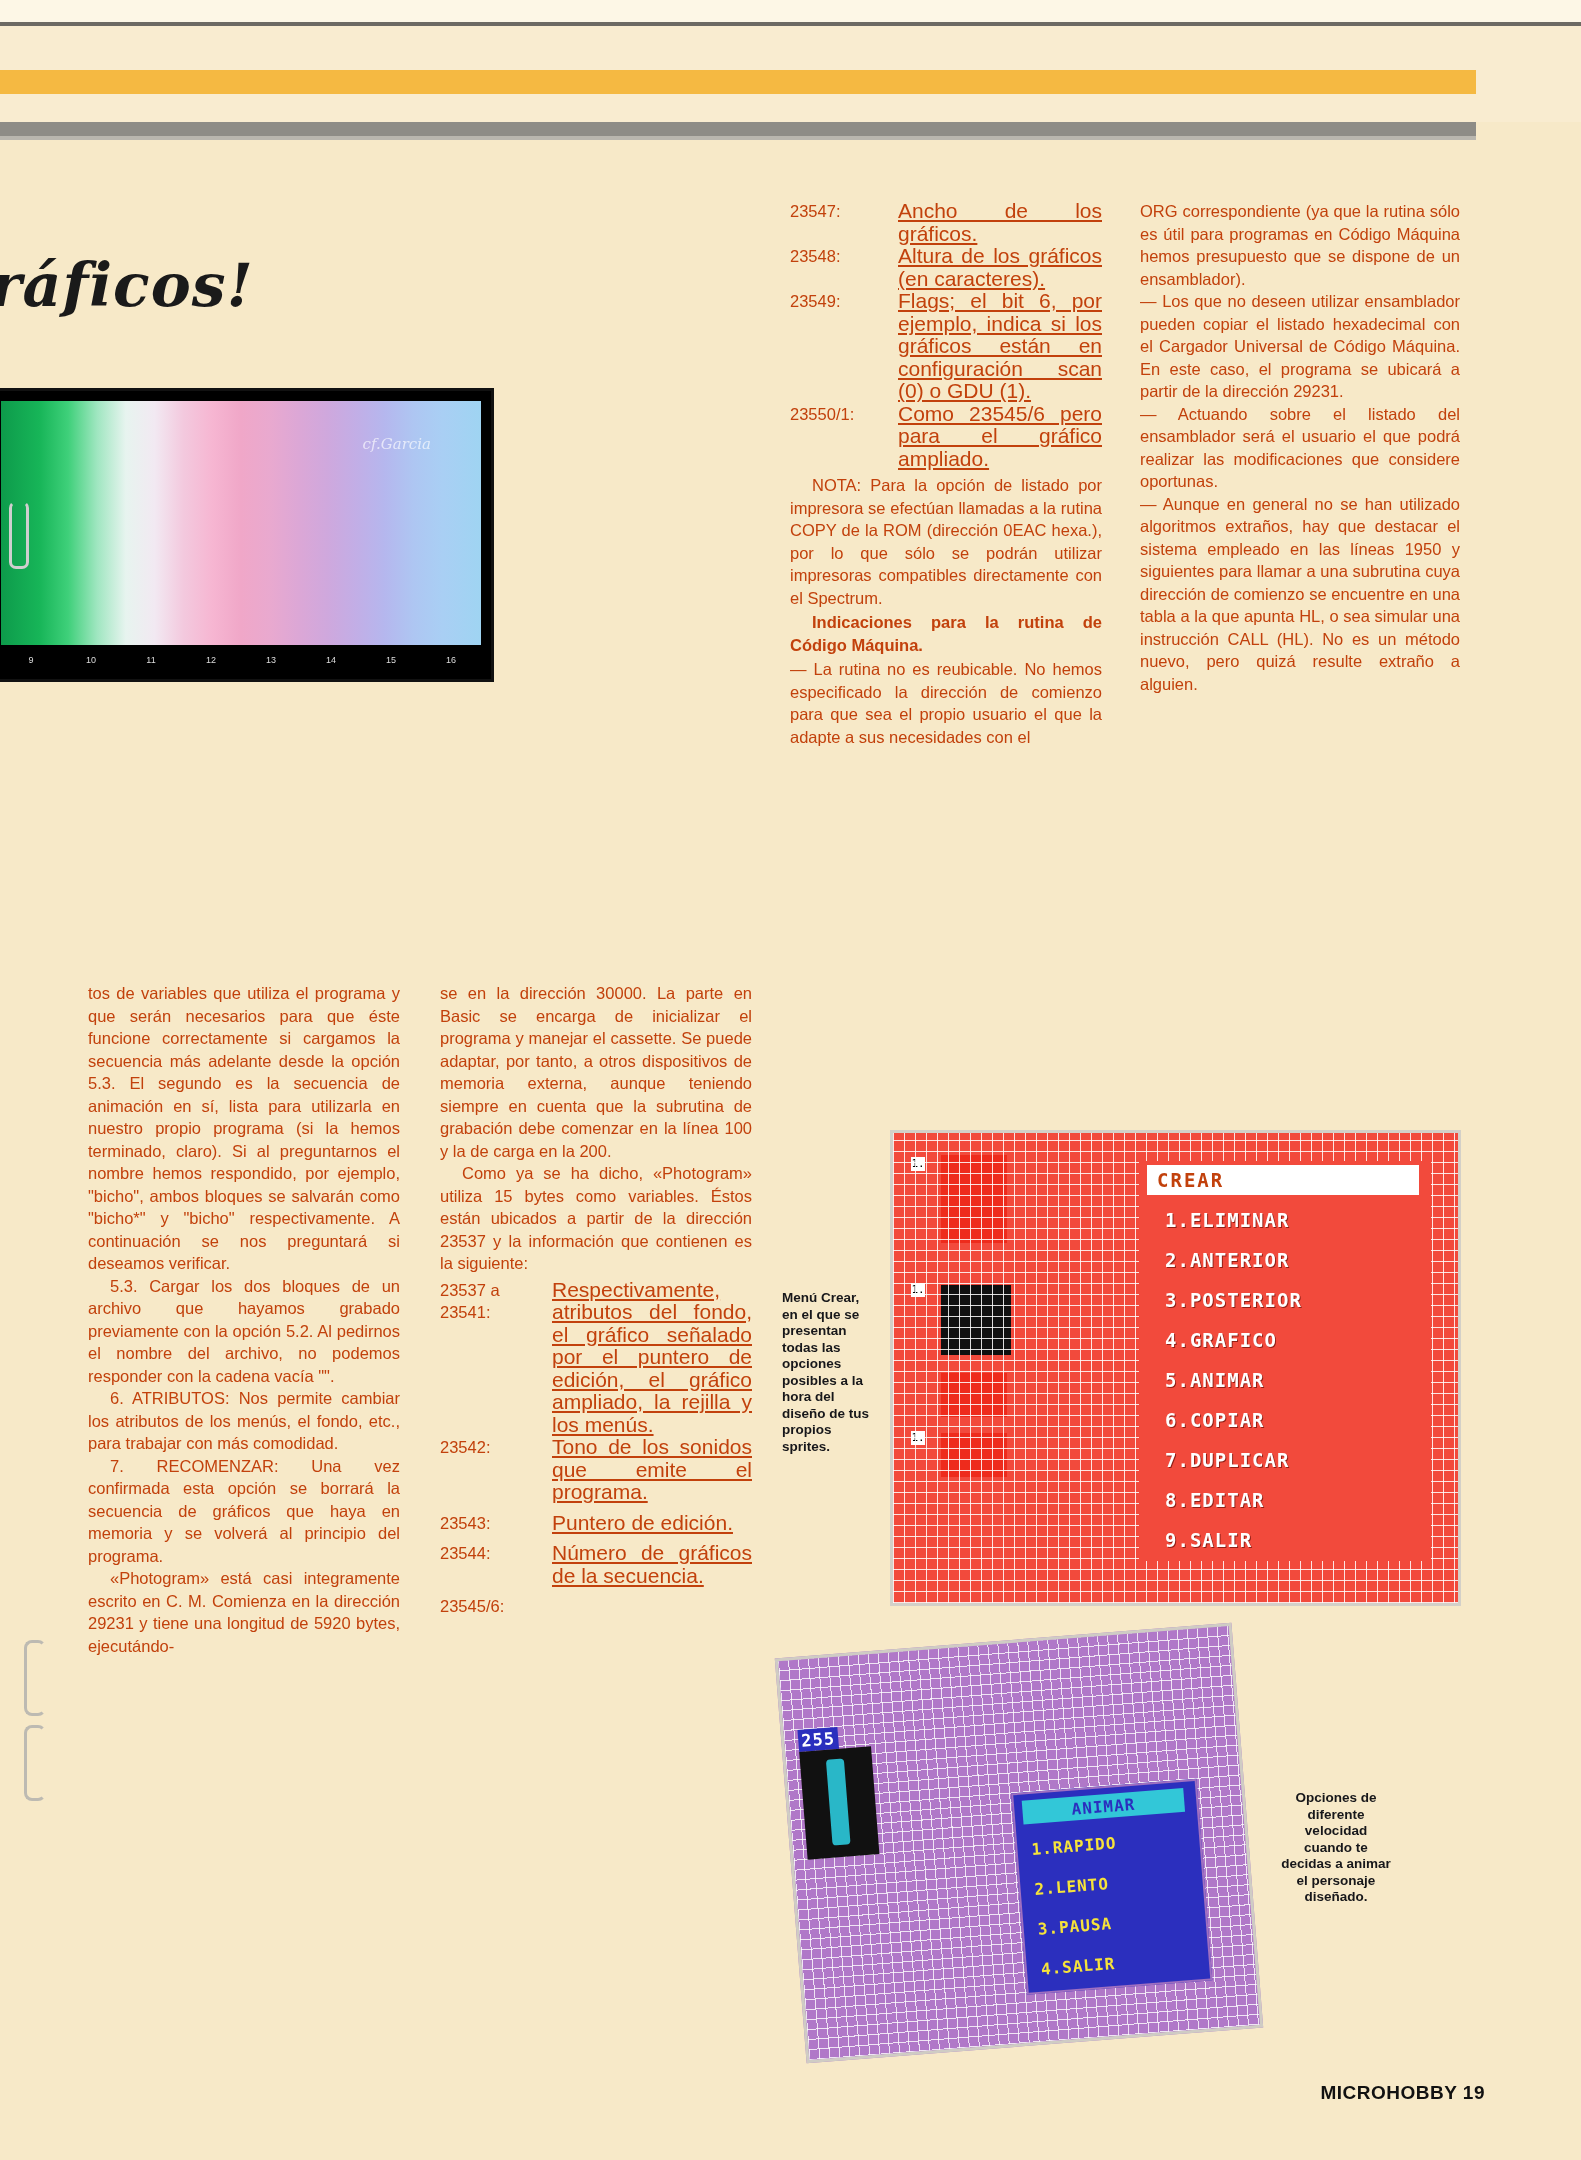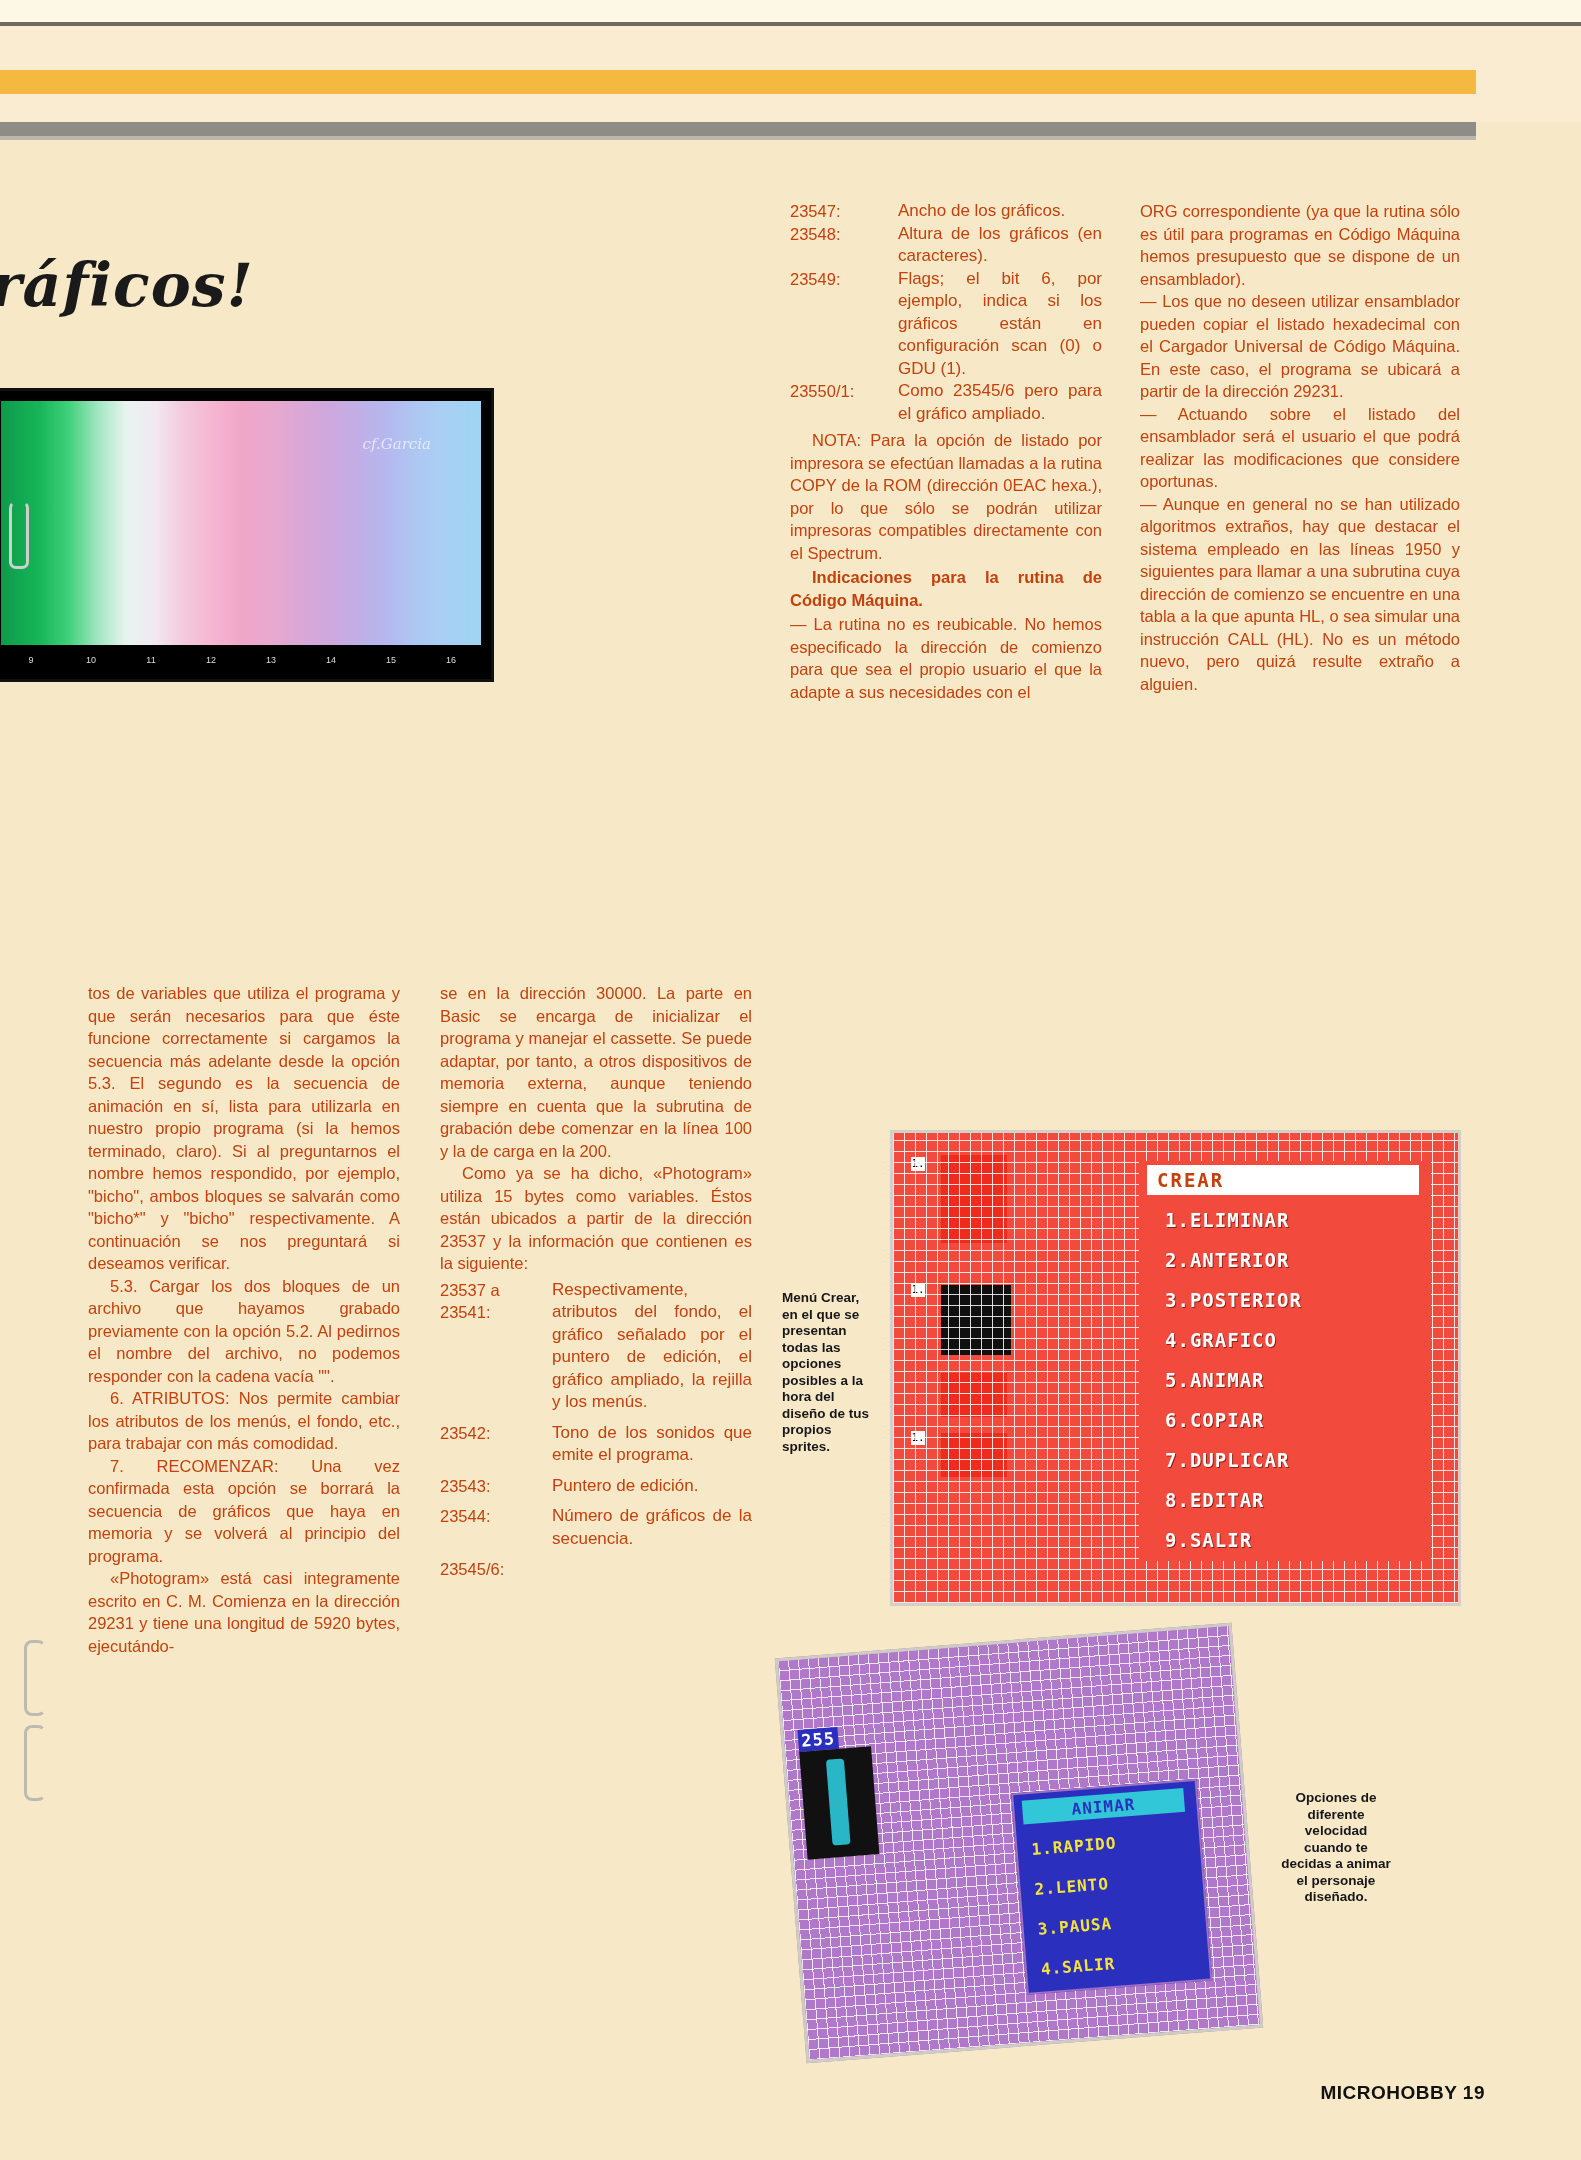--- a/index.html
+++ b/index.html
@@ -161,23 +161,24 @@
   .deflist { width: 100%; }
   .defrow { display: flex; margin-bottom: 0; }
   .defkey {
     width: 112px;
     flex: 0 0 112px;
     font-size: 16.5px;
     line-height: 22.5px;
   }
   .defval {
     flex: 1;
-    font-size: 17px;
+    font-size: 21px;
     line-height: 22.5px;
     text-align: justify;
+    text-decoration: underline;
   }
   .deflist2 .defkey { width: 108px; flex: 0 0 108px; }
   
   .shot-crear {
     position: absolute;
     left: 890px; top: 1130px;
     width: 565px; height: 470px;
     background: #f24a3c;
     border: 3px solid #d3d0c8;
   }
@@ -370,21 +371,21 @@
 
   <div class="col" id="col2">
     <p style="text-indent:0">se en la dirección 30000. La parte en Basic se encarga de inicializar el programa y manejar el cassette. Se puede adaptar, por tanto, a otros dispositivos de memoria externa, aunque teniendo siempre en cuenta que la subrutina de grabación debe comenzar en la línea 100 y la de carga en la 200.</p>
     <p>Como ya se ha dicho, «Photogram» utiliza 15 bytes como variables. Éstos están ubicados a partir de la dirección 23537 y la información que contienen es la siguiente:</p>
     <div class="deflist" style="margin-top:4px">
       <div class="defrow">
         <div class="defkey" style="white-space:pre-line">23537 a
 23541:</div>
         <div class="defval">Respectivamente, atributos del fondo, el gráfico señalado por el puntero de edición, el gráfico ampliado, la rejilla y los menús.</div>
       </div>
-      <div class="defrow" style="margin-top:8px">
+      <div class="defrow" style="">
         <div class="defkey">23542:</div>
         <div class="defval">Tono de los sonidos que emite el programa.</div>
       </div>
       <div class="defrow" style="margin-top:8px">
         <div class="defkey">23543:</div>
         <div class="defval">Puntero de edición.</div>
       </div>
       <div class="defrow" style="margin-top:8px">
         <div class="defkey">23544:</div>
         <div class="defval">Número de gráficos de la secuencia.</div>

